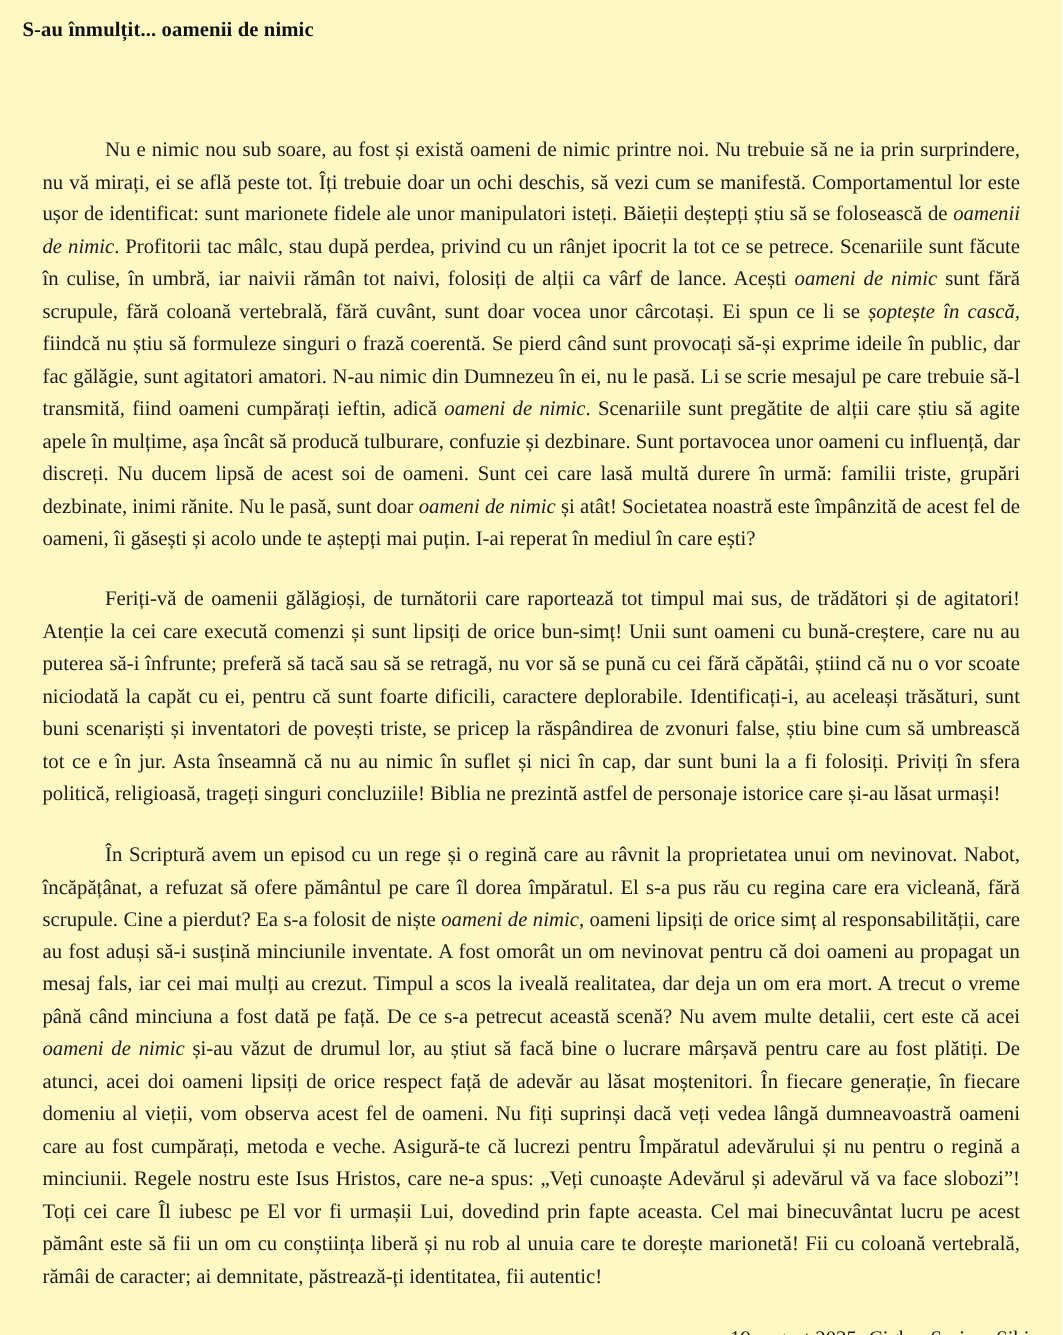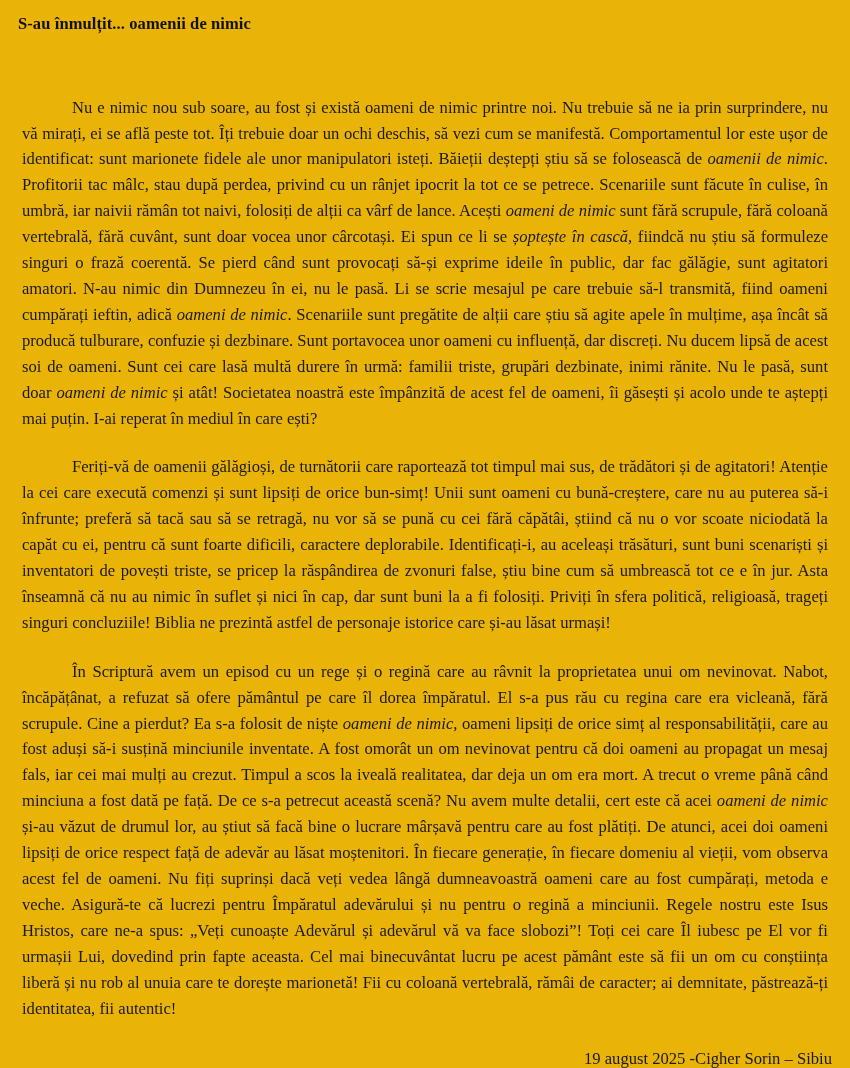--- a/index.html
+++ b/index.html
@@ -12,21 +12,21 @@
     width: 850px;
     height: 1068px;
     overflow: hidden;
     font-family: "Liberation Serif", "DejaVu Serif", serif;
     color: #1a1a1a;
   }
   .page {
     position: relative;
     width: 850px;
     height: 1068px;
-    background: #eab308;
+    background: #fef9c3;
     box-sizing: border-box;
     padding: 14px 18px 0 18px;
   }
   .doc-title {
     font-size: 16.5px;
     font-weight: bold;
     line-height: 1.25;
     letter-spacing: 0.1px;
     margin: 0 0 0 0;
     padding: 0;
@@ -38,21 +38,21 @@
   }
   .body-text {
     font-size: 16.6px;
     line-height: 25.9px;
     text-align: justify;
     text-justify: inter-word;
     color: #1a1a1a;
     hyphens: none;
   }
   p.para {
-    margin: 4px;
+    margin: 16px;
     padding: 0;
     text-indent: 50px;
   }
   p.para + p.para {
     margin-top: 23px;
   }
   em.it {
     font-style: italic;
   }
   strong.bd {

